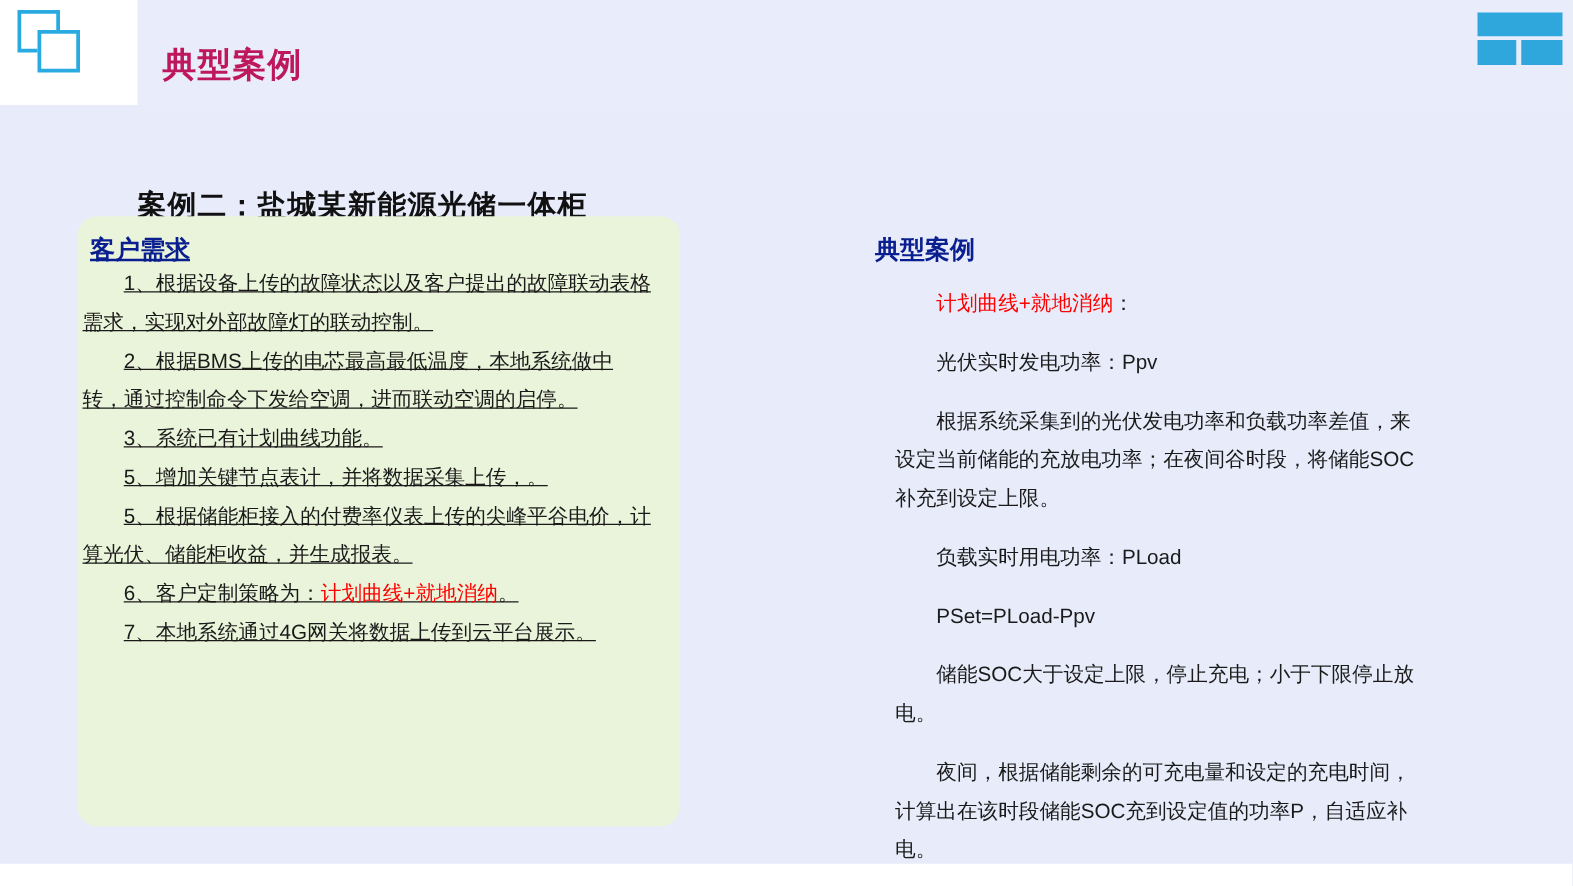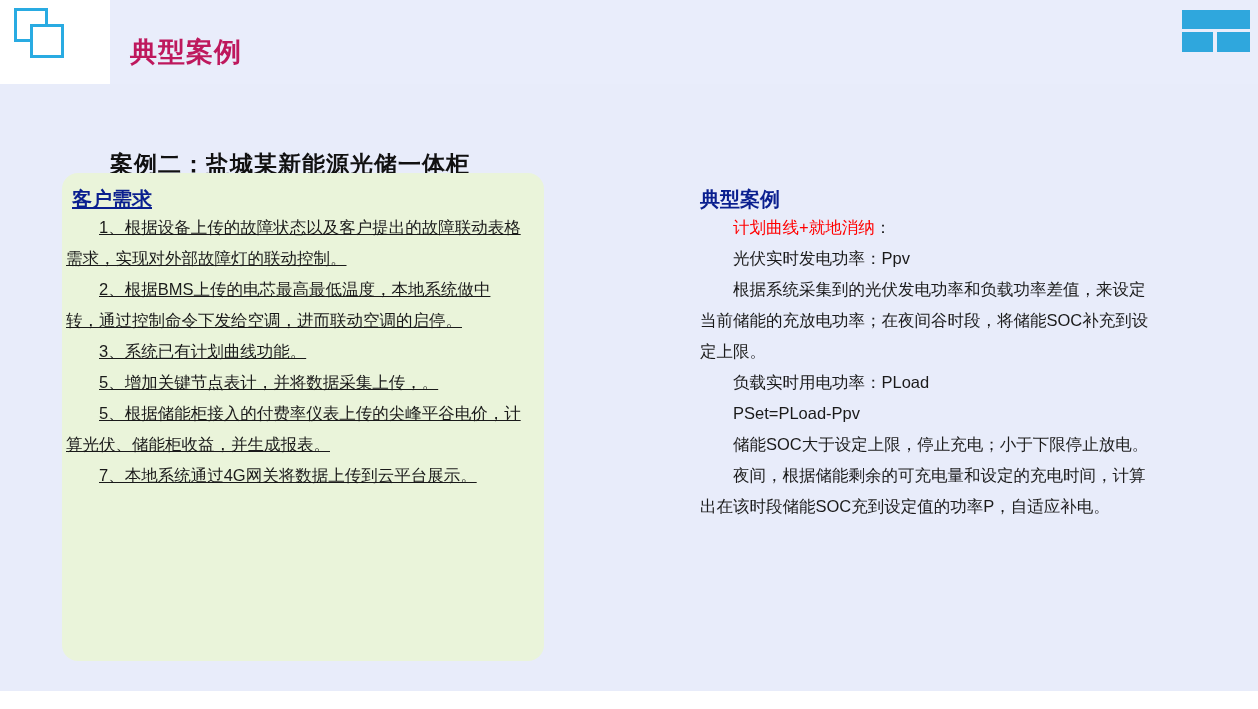--- a/index.html
+++ b/index.html
@@ -122,21 +122,21 @@
   }
   .panel-right-body {
     position: absolute;
     left: 700px; top: 212px;
     width: 452px;
     font-size: 16.5px;
     color: #1a1a1a;
     line-height: 31px;
   }
   .panel-right-body p {
-    margin: 0;
+    margin: 16px;
     text-indent: 2em;
   }
   .panel-right-body p.noindent {
     text-indent: 2em;
   }
 
   
   .bottom-strip {
     position: absolute;
     left: 0; bottom: 0;
@@ -166,20 +166,21 @@
 <div class="subtitle">案例二：盐城某新能源光储一体柜</div>
 
 <div class="panel-left"></div>
 <div class="panel-left-head">客户需求</div>
 <div class="panel-left-body">
   <p>1、根据设备上传的故障状态以及客户提出的故障联动表格需求，实现对外部故障灯的联动控制。</p>
   <p>2、根据BMS上传的电芯最高最低温度，本地系统做中转，通过控制命令下发给空调，进而联动空调的启停。</p>
   <p>3、系统已有计划曲线功能。</p>
   <p>5、增加关键节点表计，并将数据采集上传，。</p>
   <p>5、根据储能柜接入的付费率仪表上传的尖峰平谷电价，计算光伏、储能柜收益，并生成报表。</p>
+  <p><span>6、客户定制策略为：</span><span class="hl-red">计划曲线+就地消纳</span><span>。</span></p>
   <p>7、本地系统通过4G网关将数据上传到云平台展示。</p>
 </div>
 
 <div class="panel-right-head">典型案例</div>
 <div class="panel-right-body">
   <p class="noindent"><span class="hl-red">计划曲线+就地消纳</span><span>：</span></p>
   <p>光伏实时发电功率：Ppv</p>
   <p>根据系统采集到的光伏发电功率和负载功率差值，来设定当前储能的充放电功率；在夜间谷时段，将储能SOC补充到设定上限。</p>
   <p>负载实时用电功率：PLoad</p>
   <p>PSet=PLoad-Ppv</p>

